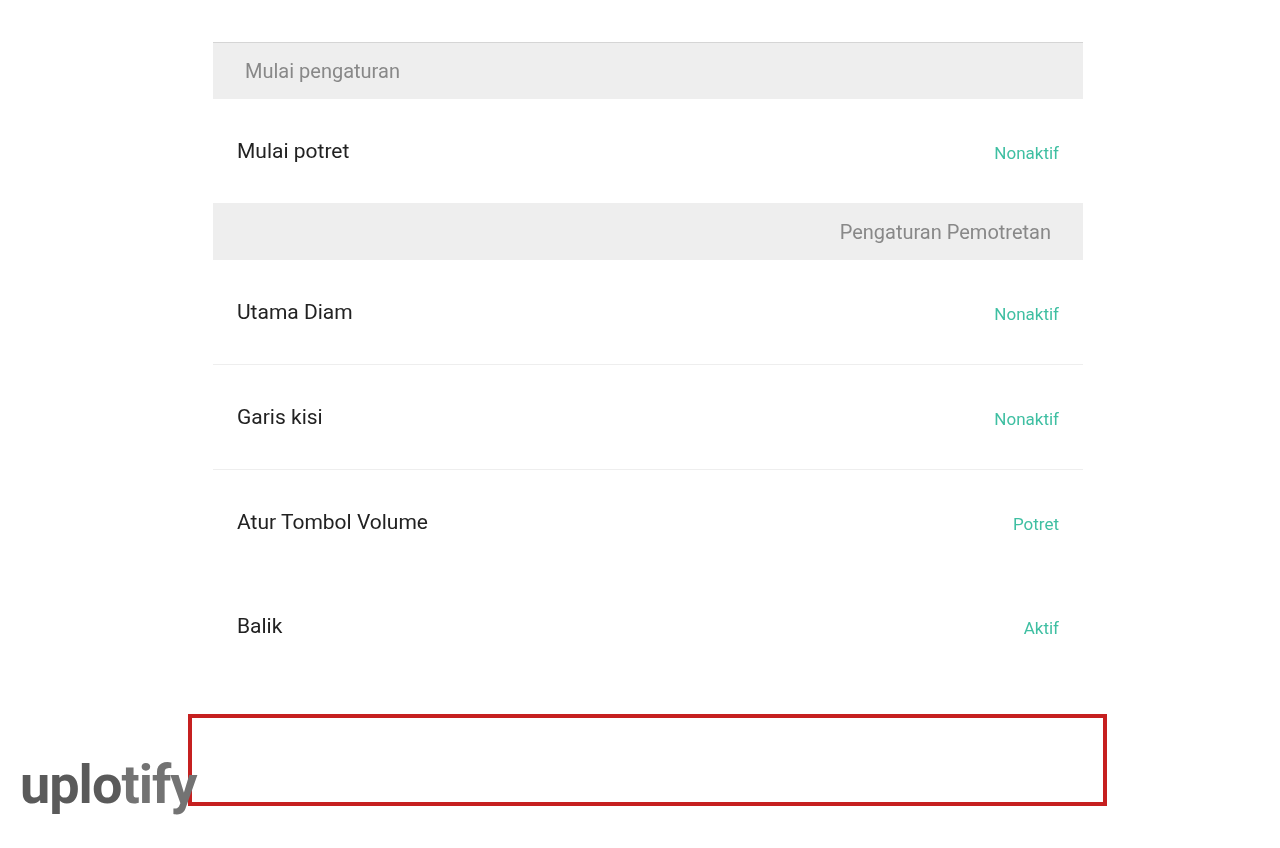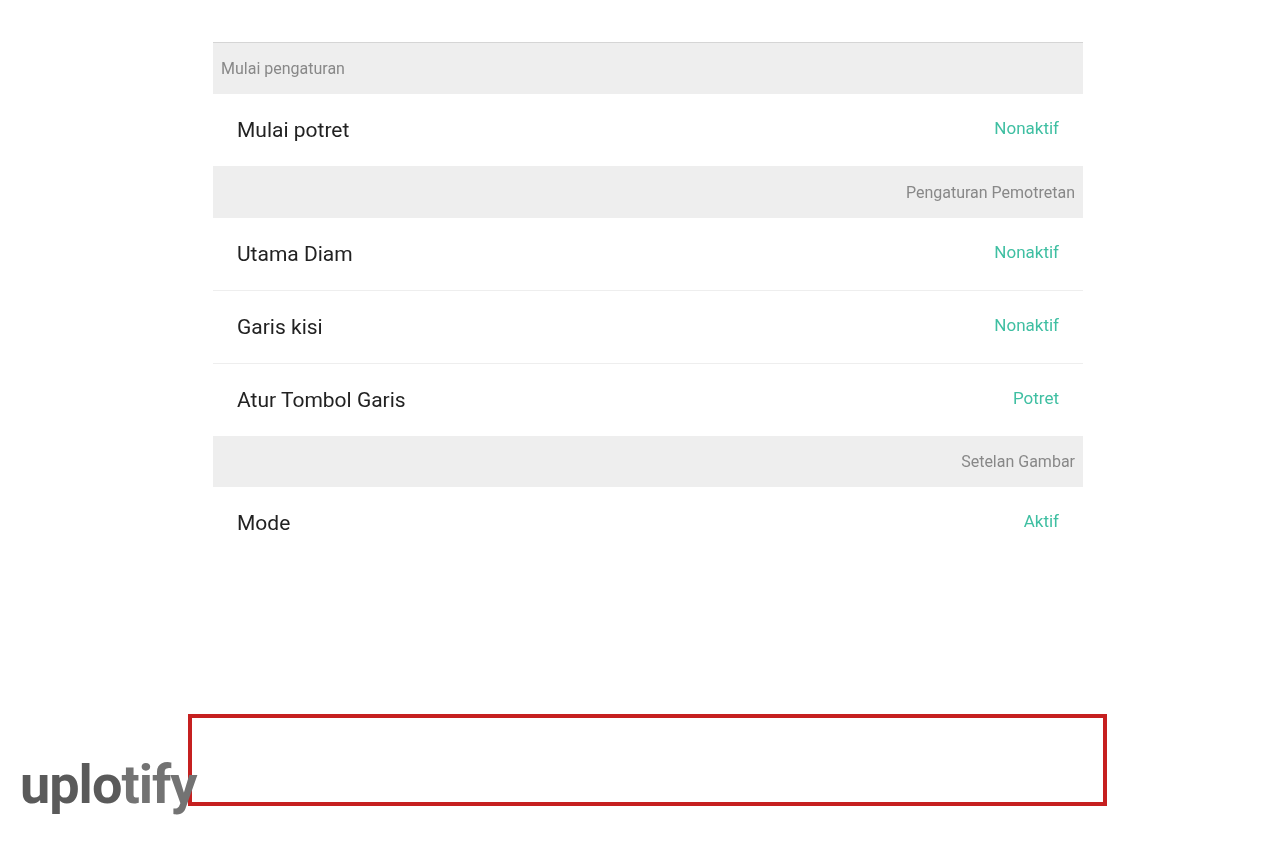--- a/index.html
+++ b/index.html
@@ -15,34 +15,34 @@
       position: relative;
     }
     .settings-container {
       position: absolute;
       left: 213px;
       top: 42px;
       width: 870px;
     }
     .section-header {
       background: #eeeeee;
-      padding: 16px 8px;
-      font-size: 16px;
+      padding: 16px 32px;
+      font-size: 20px;
       color: #888888;
       border-top: 1px solid #d5d5d5;
     }
     .section-header.no-border-top {
       border-top: none;
       text-align: right;
     }
     .settings-row {
       display: flex;
       justify-content: space-between;
-      align-items: flex-start;
-      padding: 24px 24px;
+      align-items: flex-end;
+      padding: 40px 24px;
       border-bottom: 1px solid #eeeeee;
       background: #ffffff;
     }
     .settings-row.last {
       border-bottom: none;
     }
     .row-label {
       font-size: 21px;
       color: #222222;
     }
@@ -102,30 +102,27 @@
     <span class="row-label">Utama Diam</span>
     <span class="row-value">Nonaktif</span>
   </div>
 
   <div class="settings-row">
     <span class="row-label">Garis kisi</span>
     <span class="row-value">Nonaktif</span>
   </div>
 
   <div class="settings-row last">
-    <span class="row-label">Atur Tombol Garis</span>
+    <span class="row-label">Atur Tombol Volume</span>
     <span class="row-value">Potret</span>
   </div>
 
-  <div class="section-header no-border-top">
-    <span>Setelan Gambar</span>
-  </div>
 
   <div class="settings-row last highlight-row">
-    <span class="row-label">Mode</span>
+    <span class="row-label">Balik</span>
     <span class="row-value">Aktif</span>
   </div>
 
 </div>
 
 <div class="highlight-box"></div>
 
 <div class="watermark">
   <span class="grey">uplo</span><span class="blue">tify</span>
 </div>

